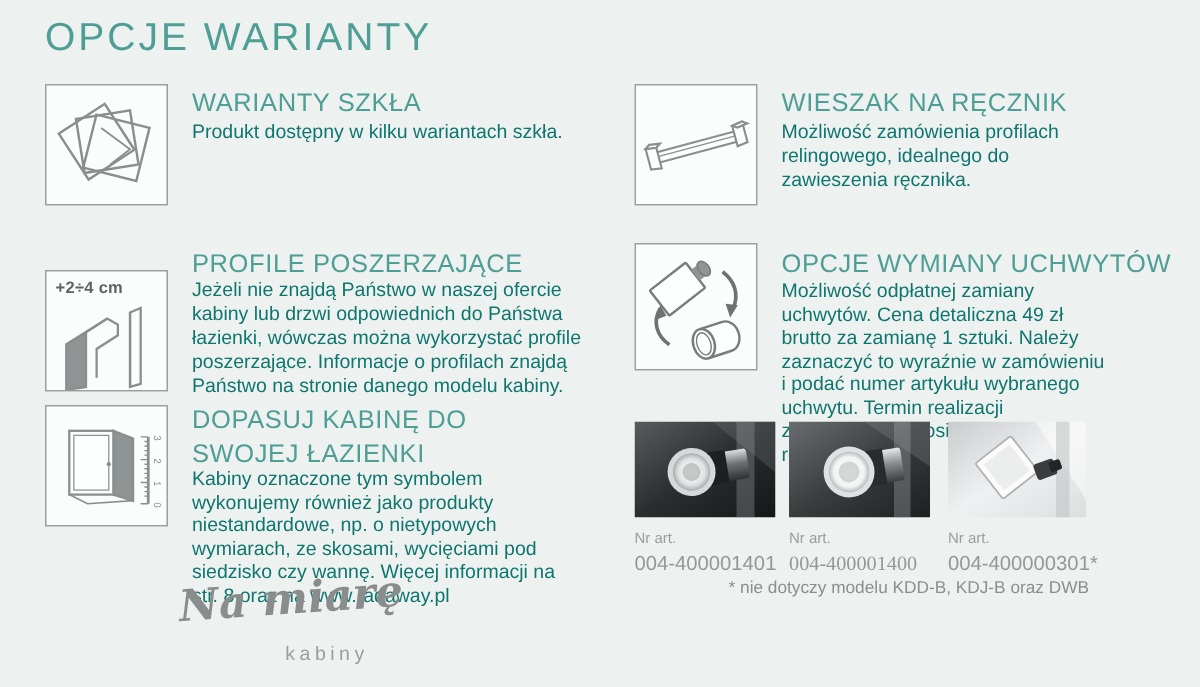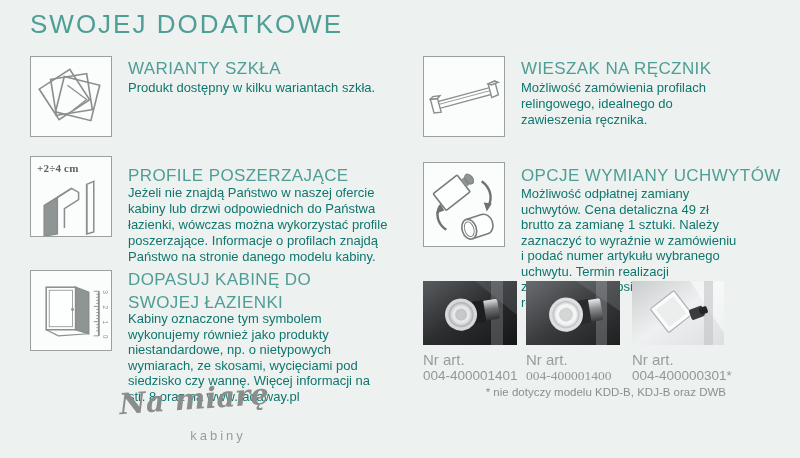--- a/index.html
+++ b/index.html
@@ -14,51 +14,51 @@
   .icon-box svg { display:block; width:100%; height:100%; }
   .icon-label { position:absolute; left:6px; top:5px; font-size:11px; font-weight:bold;
                 color:#5f6463; letter-spacing:0.2px; }
 
   .heading { position:absolute; color:#4f9e96; font-size:17px; letter-spacing:0.4px;
              font-weight:400; line-height:23px; }
   .body-text { position:absolute; color:#0f766e; font-size:13px; line-height:16px; }
 
   .photo { position:absolute; width:94px; height:64px; }
   .photo svg { display:block; width:100%; height:100%; }
-  .nr-label { position:absolute; color:#9a9d9c; font-size:15px; line-height:16px; }
+  .nr-label { position:absolute; color:#9a9d9c; font-size:10px; line-height:16px; }
   .nr-number { position:absolute; color:#949796; font-size:13.5px; }
   .footnote { position:absolute; color:#8b8e8d; font-size:11.5px; }
 
   .logo-script { position:absolute; left:116px; top:382px; width:156px; text-align:center;
                  font-family:"DejaVu Serif", serif; font-style:italic; font-weight:bold;
                  font-size:29px; color:#8a8d8c; transform:rotate(-4deg); }
   .logo-brand { position:absolute; left:148px; top:428px; width:140px; text-align:center;
                 font-size:13px; letter-spacing:3px; color:#9a9d9c; }
 </style>
 </head>
 <body>
 
 <div class="page">
 
-  <div class="title">SWOJEJ DODATKOWE</div>
+  <div class="title">OPCJE WARIANTY</div>
 
   <div class="icon-box" style="left:30px; top:56px;">
     <svg viewBox="0 0 79 78">
       <g fill="none" stroke="#8a8f8e" stroke-width="1.6">
         <rect x="15" y="19" width="36" height="36" transform="rotate(-33 33 37)"></rect>
         <rect x="22" y="19" width="36" height="36" transform="rotate(-9 40 37)"></rect>
         <rect x="28" y="23" width="36" height="36" transform="rotate(14 46 41)"></rect>
         <path d="M36 28 L55 42 L42 52" stroke-width="1.2"></path>
       </g>
     </svg>
   </div>
   <div class="heading" style="left:128px; top:57px;">WARIANTY SZKŁA</div>
   <div class="body-text" style="left:128px; top:80px; width:280px;">Produkt dostępny w kilku wariantach szkła.</div>
 
-  <div class="icon-box" style="left:30px; top:156px;font-family:Liberation Serif, serif;">
+  <div class="icon-box" style="left:30px; top:180px;">
     <div class="icon-label">+2÷4 cm</div>
     <svg viewBox="0 0 79 78">
       <g fill="none" stroke="#8a8f8e" stroke-width="1.5">
         <polygon points="13,48 26,40 26,76 13,78" fill="#8f9494" stroke="#8a8f8e"></polygon>
         <path d="M13,48 L40,31 L47,35 L47,42 L33,51 L33,70"></path>
         <path d="M26,40 L40,31"></path>
         <path d="M55,27 L62,24 L62,74 L55,76 Z"></path>
         <path d="M55,27 L55,76"></path>
       </g>
     </svg>

